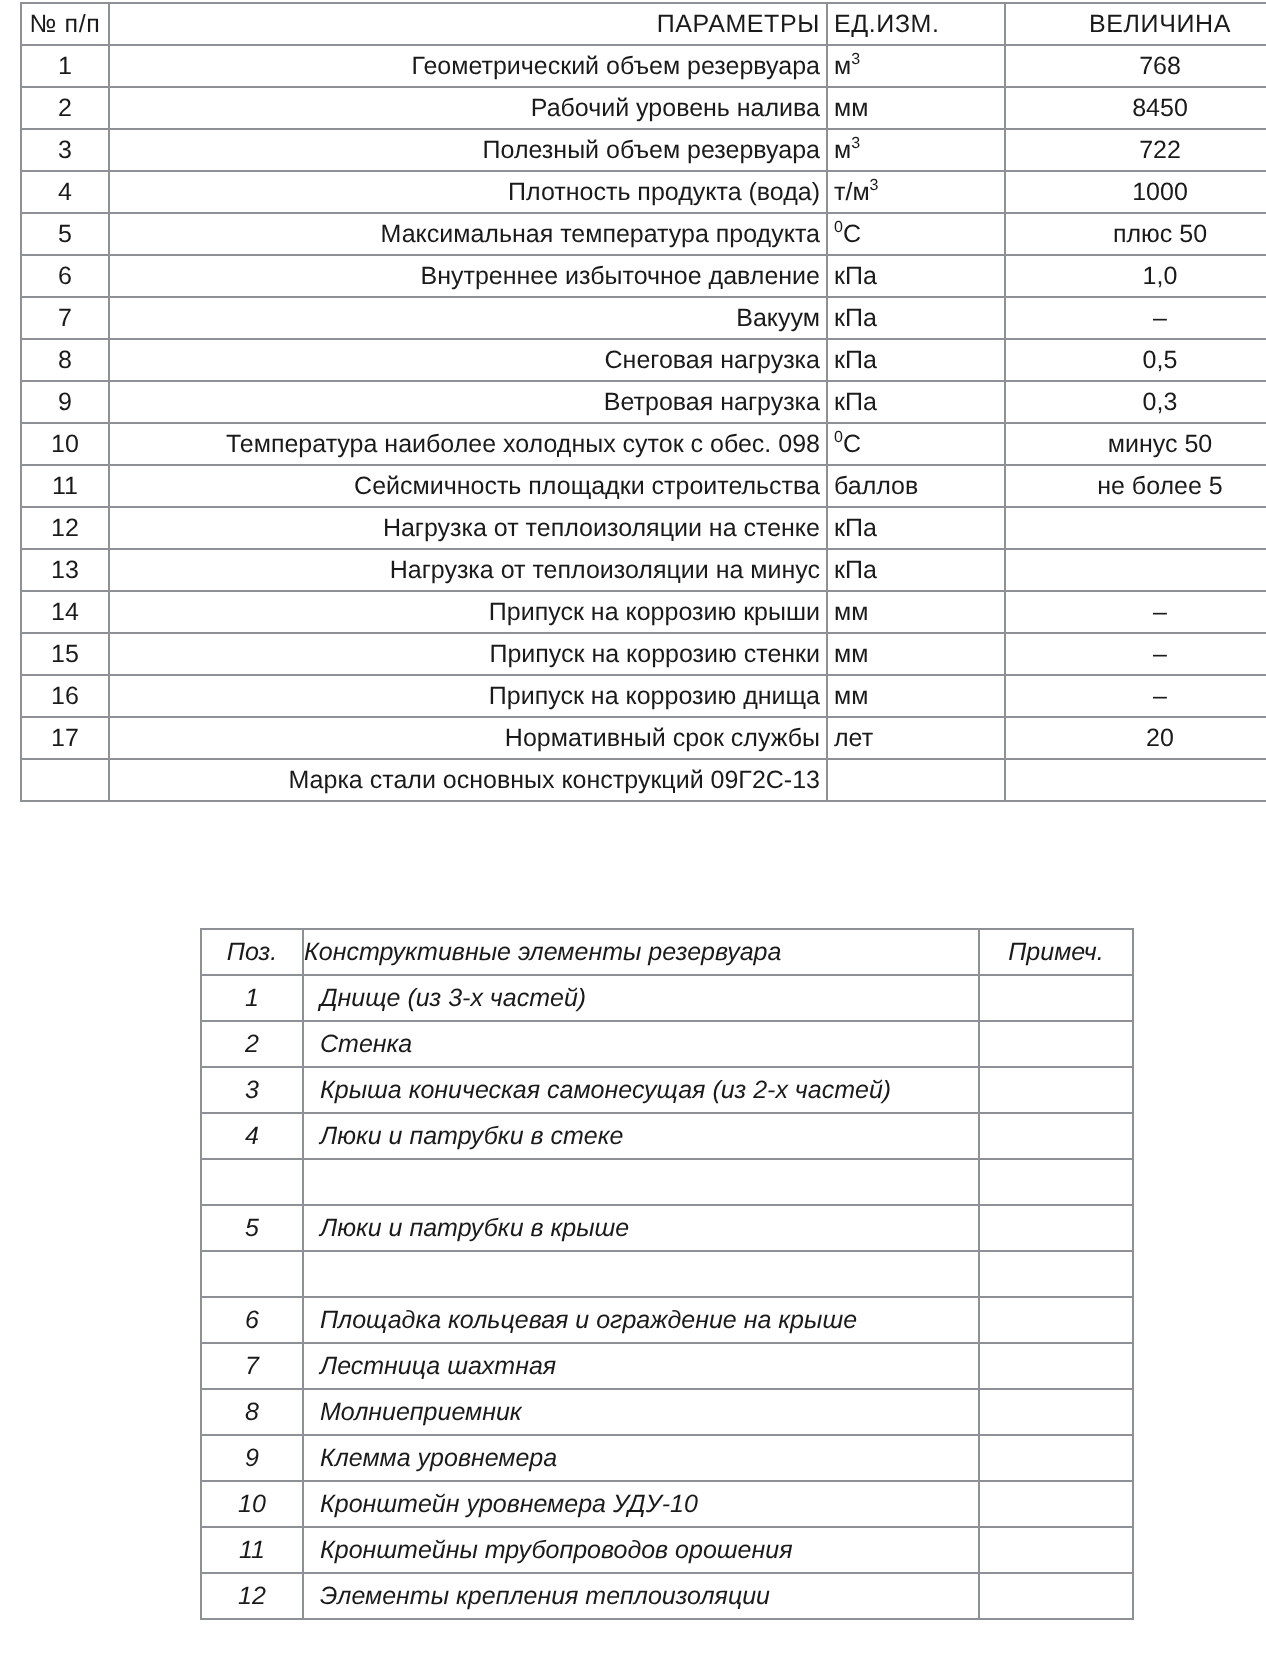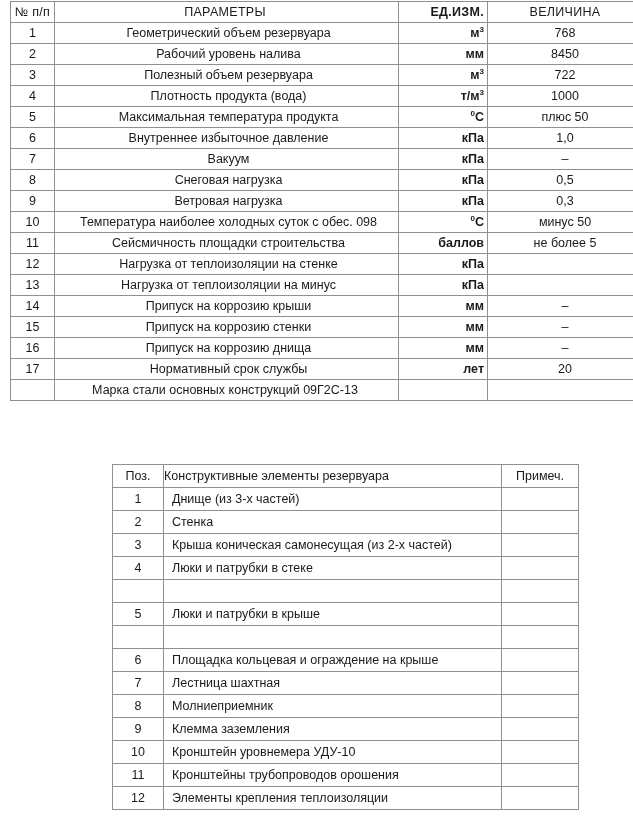--- a/index.html
+++ b/index.html
@@ -29,50 +29,51 @@
     border: 1px solid #8d9095;
     height: 20px;
     padding: 0 3px;
     font-weight: normal;
     font-size: 12.5px;
     line-height: 20px;
     white-space: nowrap;
     overflow: hidden;
   }
   #params-table .c-no     { width: 37px;  text-align: center; margin-left: 19px; }
-  #params-table .c-param  { width: 340px; text-align: center; padding-left: 7px; }
-  #params-table .c-unit   { width: 82px;  text-align: right; font-weight: bold; }
+  #params-table .c-param  { width: 340px; text-align: right; padding-left: 7px; }
+  #params-table .c-unit   { width: 82px;  text-align: left; }
   #params-table .c-val    { width: 148px; text-align: center; }
 
   #params-table thead td {
     text-align: center;
     font-size: 12.5px;
     letter-spacing: .3px;
   }
-  #params-table thead .c-param { padding-left: 0; }
+  #params-table thead .c-param { padding-left: 15px; }
 
   .merged-note {
     text-align: center;
     padding-left: 0 !important;
   }
 
   sup {
     font-size: 8px;
     vertical-align: super;
     line-height: 0;
   }
 
   
   #elements-table {
     position: absolute;
-    left: 112px;
+    left: 100px;
     top: 464px;
     width: 450px;
     border-collapse: collapse;
     table-layout: fixed;
+    font-style: italic;
   }
   #elements-table td {
     border: 1px solid #8d9095;
     height: 22px;
     padding: 0 3px;
     font-size: 12.5px;
     line-height: 22px;
     white-space: nowrap;
     overflow: hidden;
   }
@@ -261,21 +262,21 @@
         <td class="e-name">Лестница шахтная</td>
         <td class="e-note"></td>
       </tr>
       <tr>
         <td class="e-pos">8</td>
         <td class="e-name">Молниеприемник</td>
         <td class="e-note"></td>
       </tr>
       <tr>
         <td class="e-pos">9</td>
-        <td class="e-name">Клемма заземления</td>
+        <td class="e-name">Клемма уровнемера</td>
         <td class="e-note"></td>
       </tr>
       <tr>
         <td class="e-pos">10</td>
         <td class="e-name">Кронштейн уровнемера УДУ-10</td>
         <td class="e-note"></td>
       </tr>
       <tr>
         <td class="e-pos">11</td>
         <td class="e-name">Кронштейны трубопроводов орошения</td>

